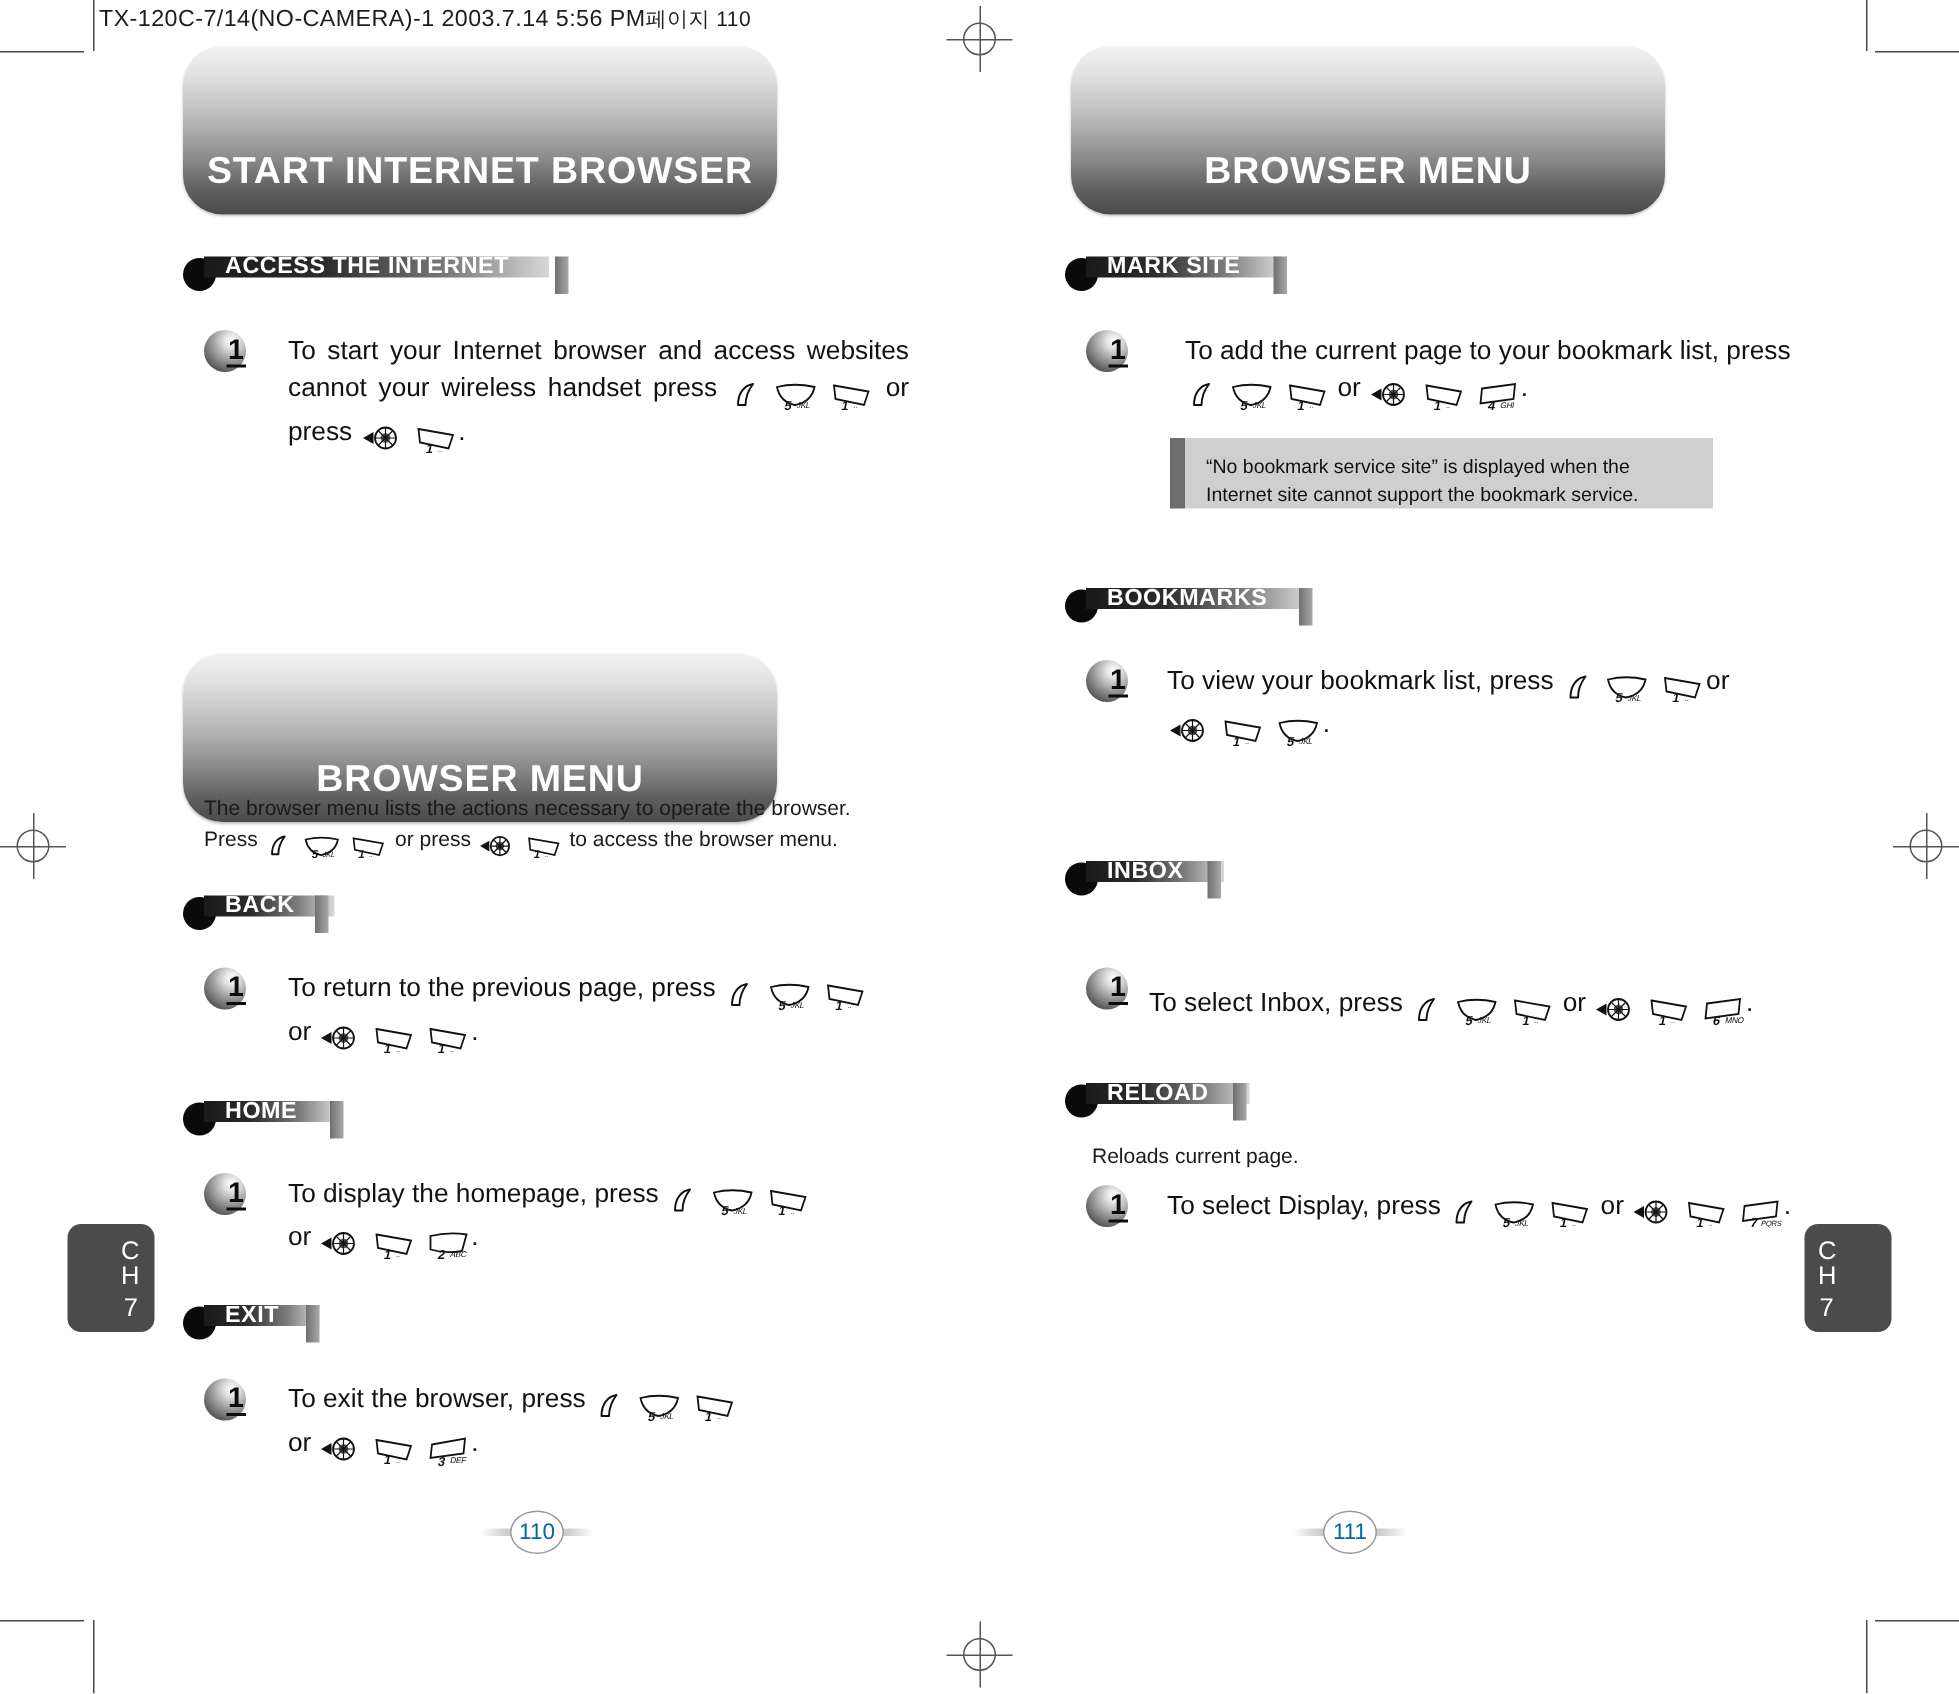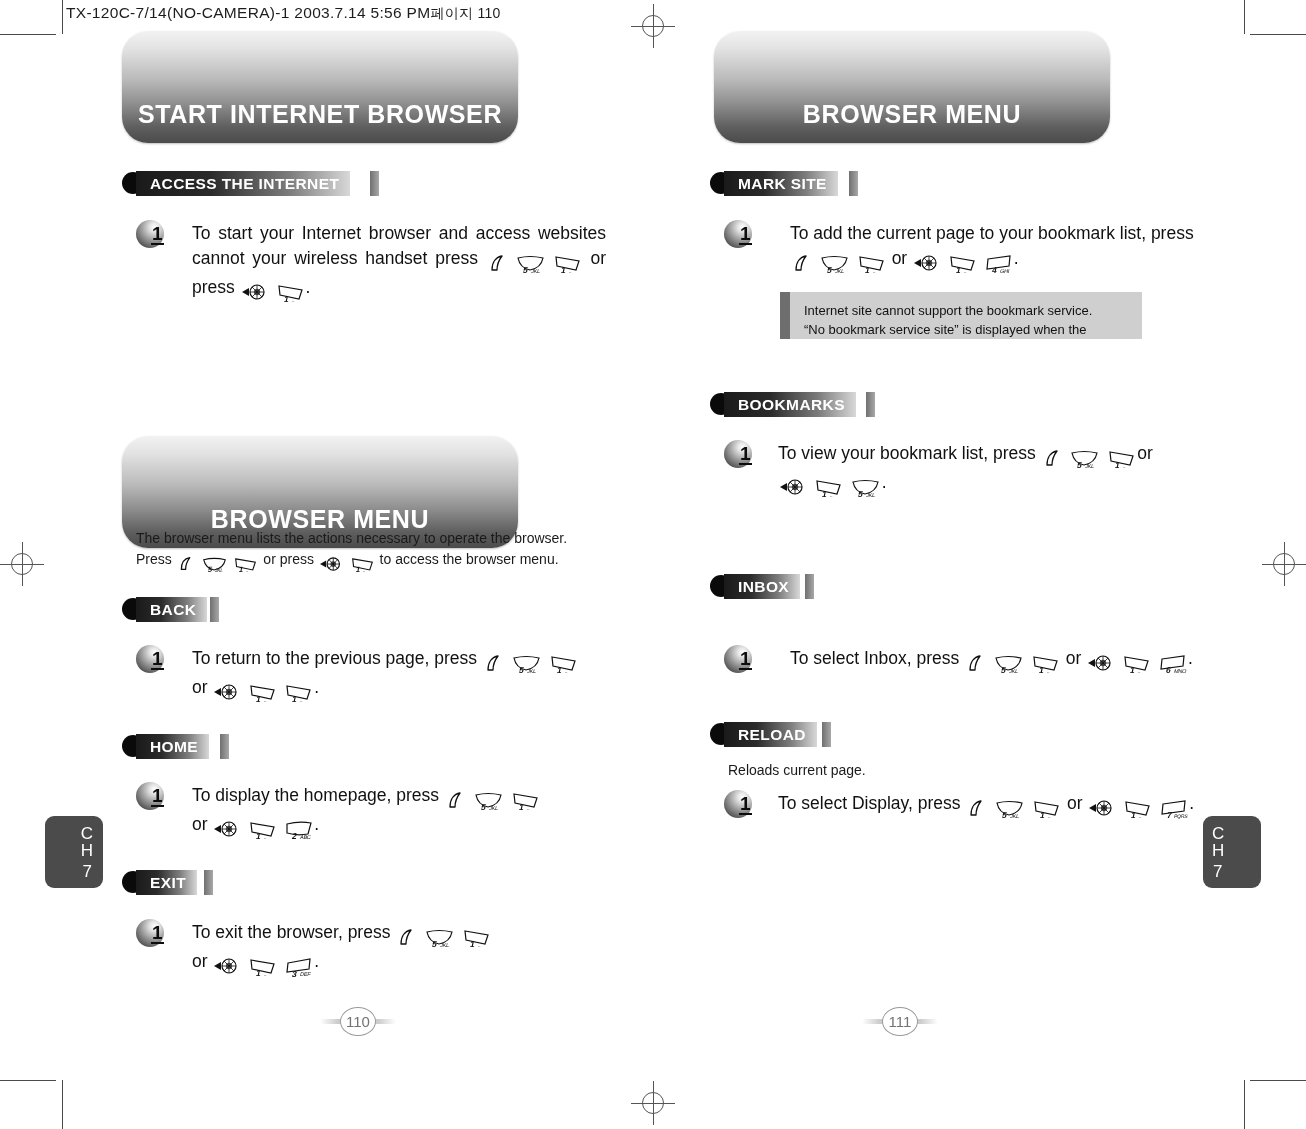--- a/index.html
+++ b/index.html
@@ -49,22 +49,22 @@
   }
 
   
   .sect { position: absolute; height: 25px; }
   .sect .dot {
     position: absolute; left: 0; top: 1px;
     width: 22px; height: 22px; border-radius: 50%;
     background: #0a0a0a;
   }
   .sect .bar {
-    position: absolute; left: 14px; top: 0; height: 25px;
-    padding: 0 11px 0 14px;
+    position: absolute; left: 14px; top: 0; height: 14px;
+    padding: 0 27px 0 14px;
     background: linear-gradient(to right, #1a1a1a 0%, #2b2b2b 35%, #7d7d7d 72%, #d8d8d8 100%);
     display: flex; align-items: center;
   }
   .sect .bar span {
     color: #fff; font-size: 15.5px; font-weight: bold; letter-spacing: .4px;
     white-space: nowrap;
   }
   .sect .tick {
     position: absolute; top: 0; width: 9px; height: 25px;
     background: linear-gradient(to right, #707070, #a8a8a8);
@@ -152,21 +152,21 @@
     position: absolute; left: 2px; top: 18px; width: 76px; height: 5px;
     background: linear-gradient(to right, rgba(255,255,255,0) 0%, #cfcfcf 22%, #b4b4b4 50%, #cfcfcf 78%, rgba(255,255,255,0) 100%);
     border-radius: 3px;
   }
   .pgnum .circ {
     position: absolute; left: 22px; top: 6px; width: 36px; height: 29px;
     border: 1.4px solid #9a9a9a; border-radius: 50%;
     background: #fff;
     display: flex; align-items: center; justify-content: center;
   }
-  .pgnum .circ span { font-size: 15px; color: #737373; text-align: right; }
+  .pgnum .circ span { font-size: 15px; color: #0369a1; text-align: right; }
 </style>
 </head>
 <body>
 
 <div class="slug">
   <span>TX-120C-7/14(NO-CAMERA)-1  2003.7.14 5:56 PM</span><span class="kr">페이지 110</span>
 </div>
 
 <div class="trim-v" style="left:62px;  top:0;    height:34px;"></div>
 <div class="trim-v" style="left:62px;  top:1080px; height:49px;"></div>
@@ -473,22 +473,22 @@
         <span class="k k-num"><svg width="27" height="16" viewBox="0 0 27 16">
               <path d="M3 4 L25 1 L24 11 L2 14 Z" fill="#fff" stroke="#111" stroke-width="1.2"></path>
             </svg><b style="top:3px;">4</b><i style="top:4px;">GHI</i></span>
       </span><span>.</span>
     </div>
   </div>
 
   <div class="note" style="left:128px; top:292px; width:372px; height:47px;">
     <div class="spine"></div>
     <div class="inner" style="width:352px;">
+      <div>“No bookmark service site” is displayed when the</div>
       <div>Internet site cannot support the bookmark service.</div>
-      <div>“No bookmark service site” is displayed when the</div>
     </div>
   </div>
 
   <div class="sect" style="left:58px; top:392px;">
     <div class="dot"></div>
     <div class="bar">
         <span>BOOKMARKS</span>
       </div>
     <div class="tick" style="left:156px;"></div>
   </div>
@@ -535,21 +535,21 @@
       </div>
     <div class="tick" style="left:95px;"></div>
   </div>
 
 
   <div class="step" style="left:72px; top:645px; width:480px;">
     <div class="ball">
       <div class="sphere"></div>
       <div class="num">1</div>
     </div>
-    <div class="body" style="left:66px; width:470px;">
+    <div class="body" style="left:42px; width:470px;margin-top:10px;">
       <span>To select Inbox, press</span>
       <span class="keys">
         <span class="k k-soft"><svg width="19" height="19" viewBox="0 0 19 19">
               <path d="M4 16 C4 8 8 3 14 2 C11 6 9 11 9 16 Z" fill="#fff" stroke="#111" stroke-width="1.3" stroke-linejoin="round"></path>
             </svg></span>
         <span class="k k-num w5"><svg width="29" height="16" viewBox="0 0 29 16">
               <path d="M2 3 Q14 0 27 3 Q25 13 14 15 Q4 13 2 3 Z" fill="#fff" stroke="#111" stroke-width="1.2"></path>
             </svg><b>5</b><i>JKL</i></span>
         <span class="k k-num"><svg width="27" height="16" viewBox="0 0 27 16">
               <path d="M2 2 L25 6 L22 15 L3 11 Z" fill="#fff" stroke="#111" stroke-width="1.2"></path>

